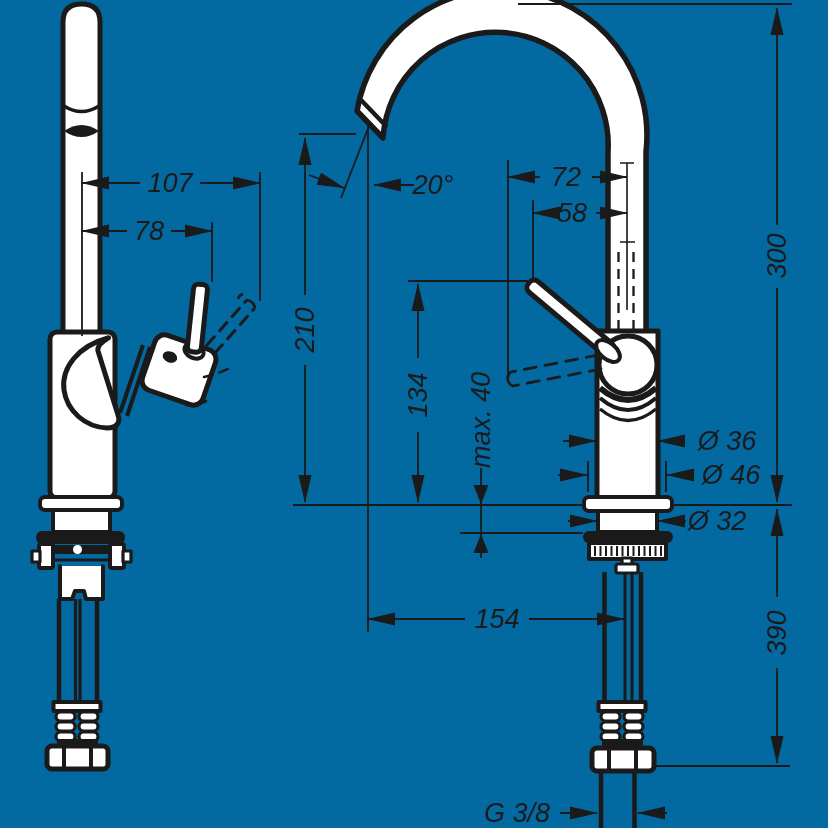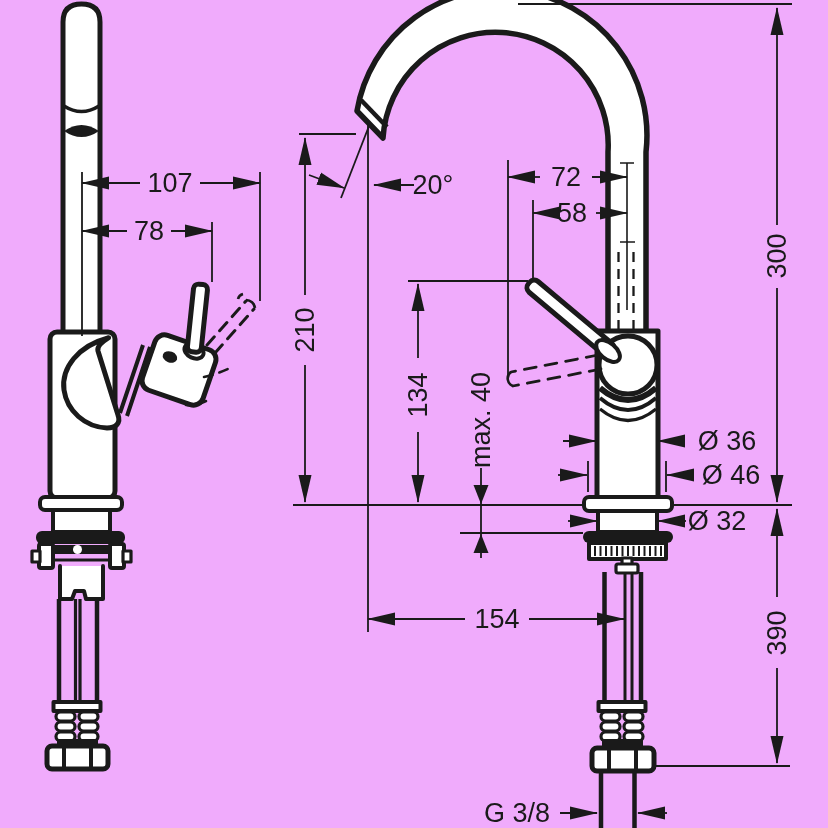--- a/index.html
+++ b/index.html
@@ -1,16 +1,16 @@
 <!DOCTYPE html>
 <html><head>
 <meta charset="utf-8">
 <style>
   html,body{margin:0;padding:0;background:#ffffff;}
-  .canvas{position:relative;width:828px;height:828px;background:#f0abfc;overflow:hidden;}
+  .canvas{position:relative;width:828px;height:828px;background:#0369a1;overflow:hidden;font-style:italic;}
   svg{position:absolute;top:0;left:0;}
   .outline{fill:#ffffff;stroke:#1a1a1a;stroke-width:5;stroke-linejoin:round;stroke-linecap:round;}
   .o4{stroke-width:4;} .o3{stroke-width:3.2;}
   .ink{fill:#1a1a1a;stroke:none;}
   .thin{fill:none;stroke:#1a1a1a;stroke-width:1.8;}
   .dim{fill:none;stroke:#1a1a1a;stroke-width:1.8;}
   .dash{fill:none;stroke:#1a1a1a;stroke-width:3;stroke-dasharray:11 8;stroke-linecap:round;}
   .dash2{fill:none;stroke:#1a1a1a;stroke-width:2.3;stroke-dasharray:10 7;}
   .dimtext{font-family:"Liberation Sans",sans-serif;font-size:27px;fill:#1a1a1a;}
 </style>

